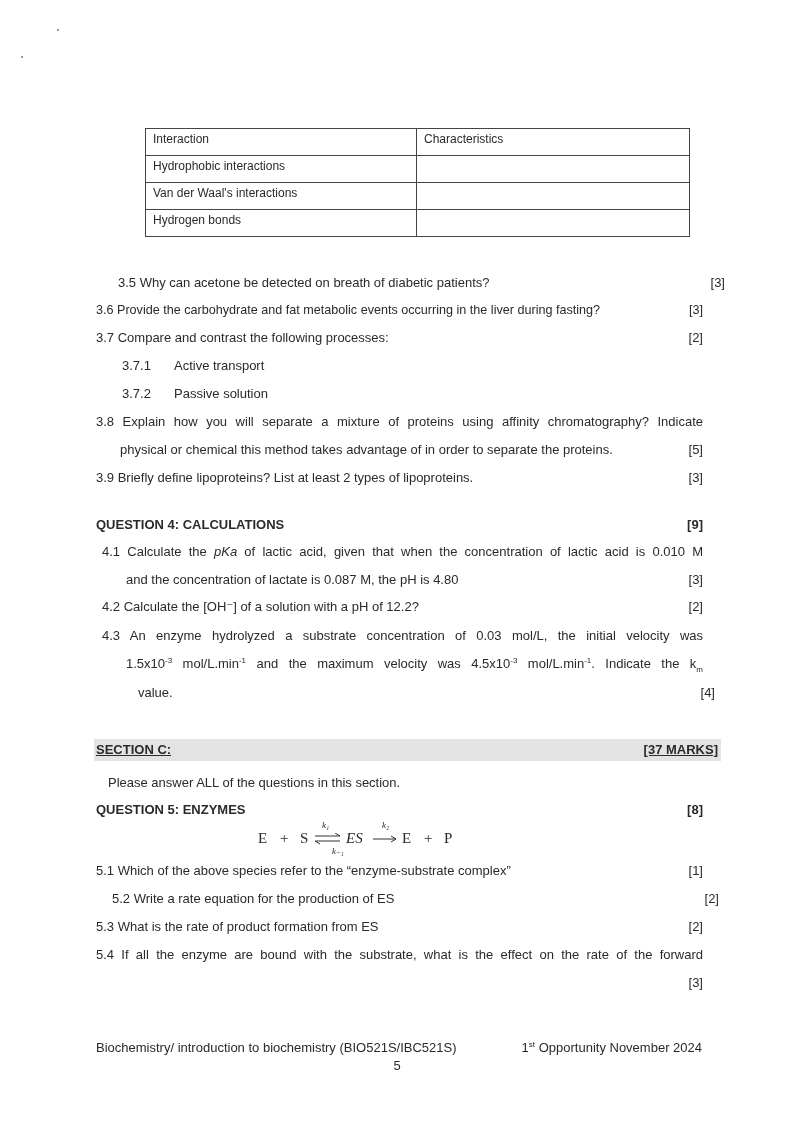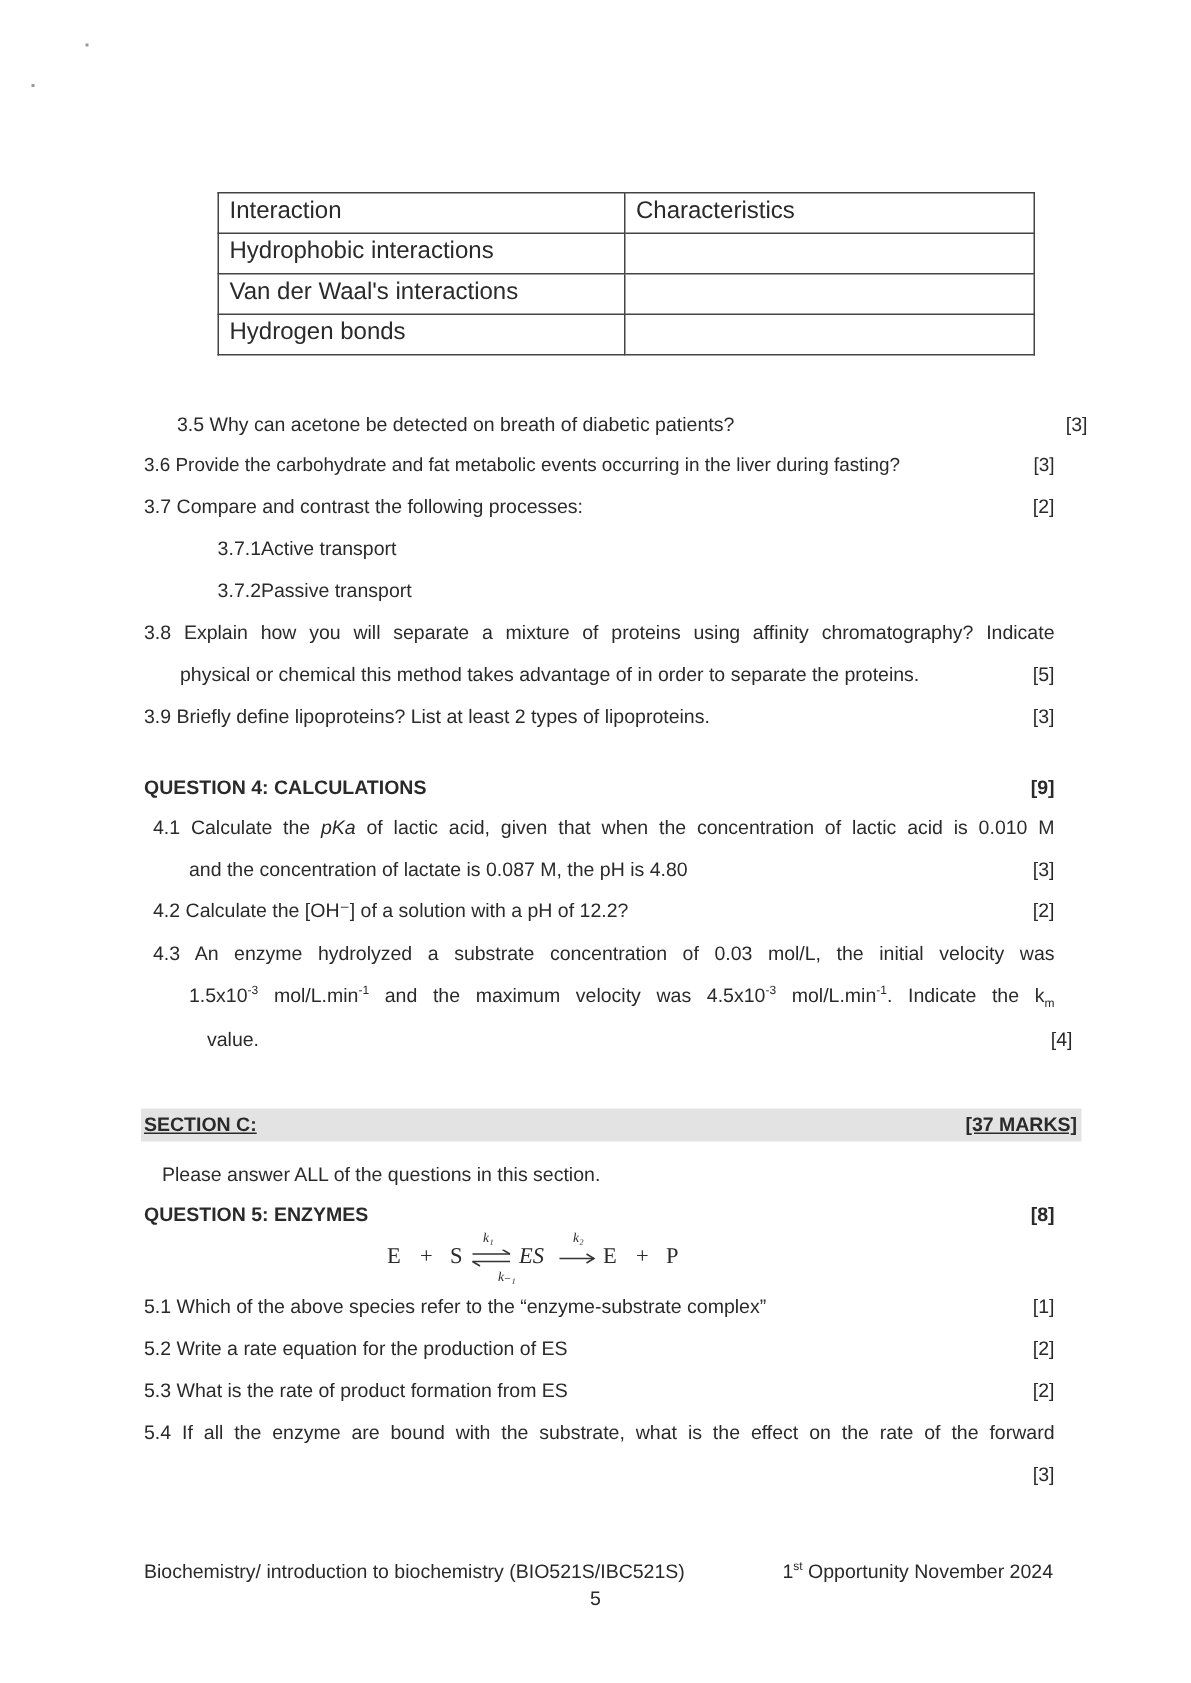--- a/index.html
+++ b/index.html
@@ -4,33 +4,33 @@
   <style>
     html, body { margin: 0; padding: 0; background: #ffffff; }
     body {
       width: 794px; height: 1122px; position: relative; overflow: hidden;
       font-family: "Liberation Sans", "DejaVu Sans", sans-serif;
       color: #2a2a2a; font-size: 13px;
     }
     .speck { position: absolute; width: 2px; height: 2px; background: #999; }
     table.interactions {
       position: absolute; left: 145px; top: 128px; width: 545px;
-      border-collapse: collapse; font-size: 16px;
+      border-collapse: collapse; font-size: 12px;
     }
     table.interactions td {
       border: 1px solid #444; height: 27px; padding: 0 7px;
       vertical-align: top; padding-top: 3px; box-sizing: border-box;
     }
     table.interactions td.c1 { width: 271px; }
     .line {
       position: absolute; left: 96px; width: 607px; height: 20px;
       line-height: 20px; white-space: nowrap;
     }
     .line .mark { position: absolute; right: 0; top: 0; }
-    .line .num { display: inline-block; text-align: right; }
+    .line .num { display: inline-block; }
     .indent1 { left: 120px; width: 583px; }
     .sub { left: 122px; }
     .sub .num { width: 52px; }
     .bold { font-weight: bold; }
     .justify { text-align: justify; text-align-last: justify; }
     .section-bar {
       position: absolute; left: 94px; top: 739px; width: 627px; height: 22px;
       background: #e3e3e3; font-weight: bold;
     }
     .section-bar .left { position: absolute; left: 2px; top: 3px; text-decoration: underline; }
@@ -85,21 +85,21 @@
 </div>
 <div class="line" style="top:328px;">
   <span>3.7</span>
   <span>Compare and contrast the following processes:</span>
   <span class="mark">[2]</span>
 </div>
 <div class="line sub" style="top:356px;">
   <span class="num">3.7.1</span><span>Active transport</span>
 </div>
 <div class="line sub" style="top:384px;">
-  <span class="num">3.7.2</span><span>Passive transport</span>
+  <span class="num">3.7.2</span><span>Passive solution</span>
 </div>
 <div class="line justify" style="top:412px;">
   <span>3.8</span>
   <span>Explain how you will separate a mixture of proteins using affinity chromatography? Indicate</span>
 </div>
 <div class="line indent1" style="top:440px;">
   <span>physical or chemical this method takes advantage of in order to separate the proteins.</span>
   <span class="mark">[5]</span>
 </div>
 <div class="line" style="top:468px;">
@@ -170,21 +170,21 @@
   <span class="eq-part" style="left:144px;">E</span>
   <span class="eq-part" style="left:166px;">+</span>
   <span class="eq-part" style="left:186px;">P</span>
 </div>
 
 <div class="line" style="top:861px;">
   <span>5.1</span>
   <span>Which of the above species refer to the “enzyme-substrate complex”</span>
   <span class="mark">[1]</span>
 </div>
-<div class="line" style="top:889px;">
+<div class="line" style="top:889px;margin-left:16px;">
   <span>5.2</span>
   <span>Write a rate equation for the production of ES</span>
   <span class="mark">[2]</span>
 </div>
 <div class="line" style="top:917px;">
   <span>5.3</span>
   <span>What is the rate of product formation from ES</span>
   <span class="mark">[2]</span>
 </div>
 <div class="line justify" style="top:945px;">

